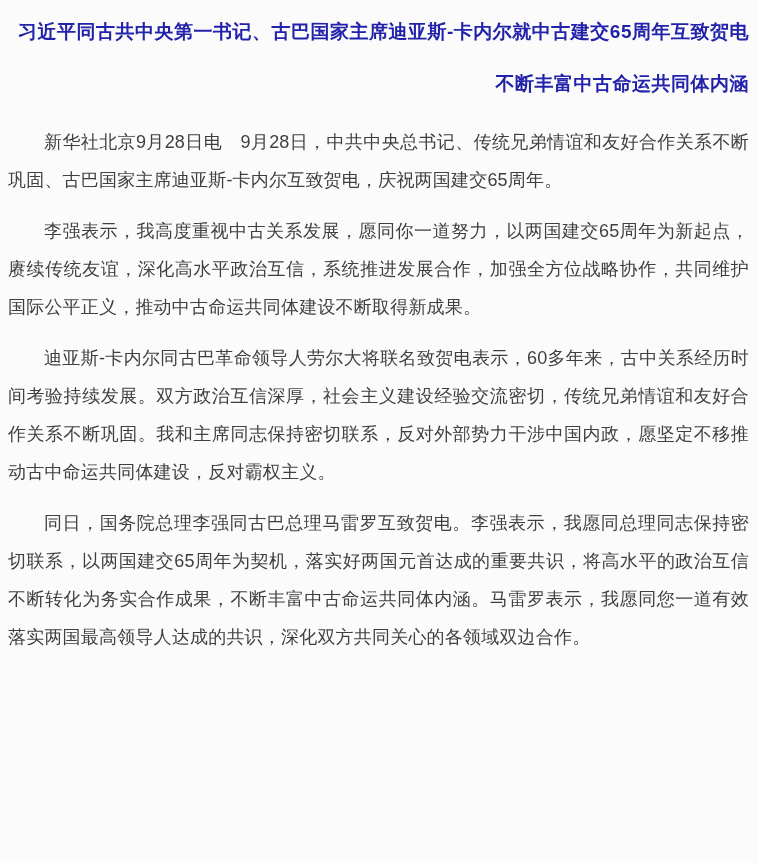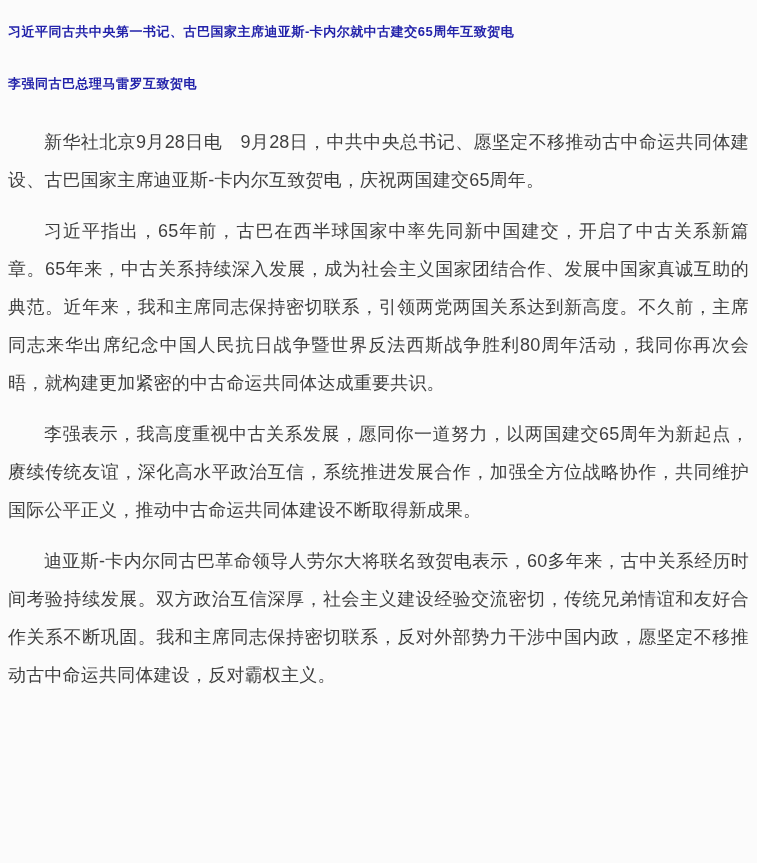--- a/index.html
+++ b/index.html
@@ -11,45 +11,45 @@
     background: var(--color-background, #fbfbfb);
     font-family: "Liberation Sans", "DejaVu Sans", sans-serif;
   }
   .page {
     padding: 6px 8px 4px 8px;
     box-sizing: border-box;
     width: 757px;
   }
   .title, .subtitle {
     margin: 0;
-    font-size: 13px;
+    font-size: 19px;
     line-height: 52px;
-    text-align: left;
+    text-align: right;
     font-weight: 700;
     color: var(--color-title, #2222aa);
     letter-spacing: 0.5px;
   }
   .article p {
     margin: 13px 0;
     font-size: 18px;
     line-height: 38px;
     color: var(--color-body-text, #3f3f3f);
     text-indent: 2em;
     text-align: justify;
     letter-spacing: 0.2px;
   }
 </style>
 </head>
 <body>
 
 <div class="page">
   <header>
     <h1 class="title">习近平同古共中央第一书记、古巴国家主席迪亚斯-卡内尔就中古建交65周年互致贺电</h1>
-    <h2 class="subtitle">李强同古巴总理马雷罗互致贺电</h2>
+    <h2 class="subtitle">不断丰富中古命运共同体内涵</h2>
   </header>
 
   <main class="article">
-    <p>新华社北京9月28日电　9月28日，中共中央总书记、愿坚定不移推动古中命运共同体建设、古巴国家主席迪亚斯-卡内尔互致贺电，庆祝两国建交65周年。</p>
-    <p>习近平指出，65年前，古巴在西半球国家中率先同新中国建交，开启了中古关系新篇章。65年来，中古关系持续深入发展，成为社会主义国家团结合作、发展中国家真诚互助的典范。近年来，我和主席同志保持密切联系，引领两党两国关系达到新高度。不久前，主席同志来华出席纪念中国人民抗日战争暨世界反法西斯战争胜利80周年活动，我同你再次会晤，就构建更加紧密的中古命运共同体达成重要共识。</p>
+    <p>新华社北京9月28日电　9月28日，中共中央总书记、传统兄弟情谊和友好合作关系不断巩固、古巴国家主席迪亚斯-卡内尔互致贺电，庆祝两国建交65周年。</p>
     <p>李强表示，我高度重视中古关系发展，愿同你一道努力，以两国建交65周年为新起点，赓续传统友谊，深化高水平政治互信，系统推进发展合作，加强全方位战略协作，共同维护国际公平正义，推动中古命运共同体建设不断取得新成果。</p>
     <p>迪亚斯-卡内尔同古巴革命领导人劳尔大将联名致贺电表示，60多年来，古中关系经历时间考验持续发展。双方政治互信深厚，社会主义建设经验交流密切，传统兄弟情谊和友好合作关系不断巩固。我和主席同志保持密切联系，反对外部势力干涉中国内政，愿坚定不移推动古中命运共同体建设，反对霸权主义。</p>
+    <p>同日，国务院总理李强同古巴总理马雷罗互致贺电。李强表示，我愿同总理同志保持密切联系，以两国建交65周年为契机，落实好两国元首达成的重要共识，将高水平的政治互信不断转化为务实合作成果，不断丰富中古命运共同体内涵。马雷罗表示，我愿同您一道有效落实两国最高领导人达成的共识，深化双方共同关心的各领域双边合作。</p>
   </main>
 </div>
 
 </body></html>

